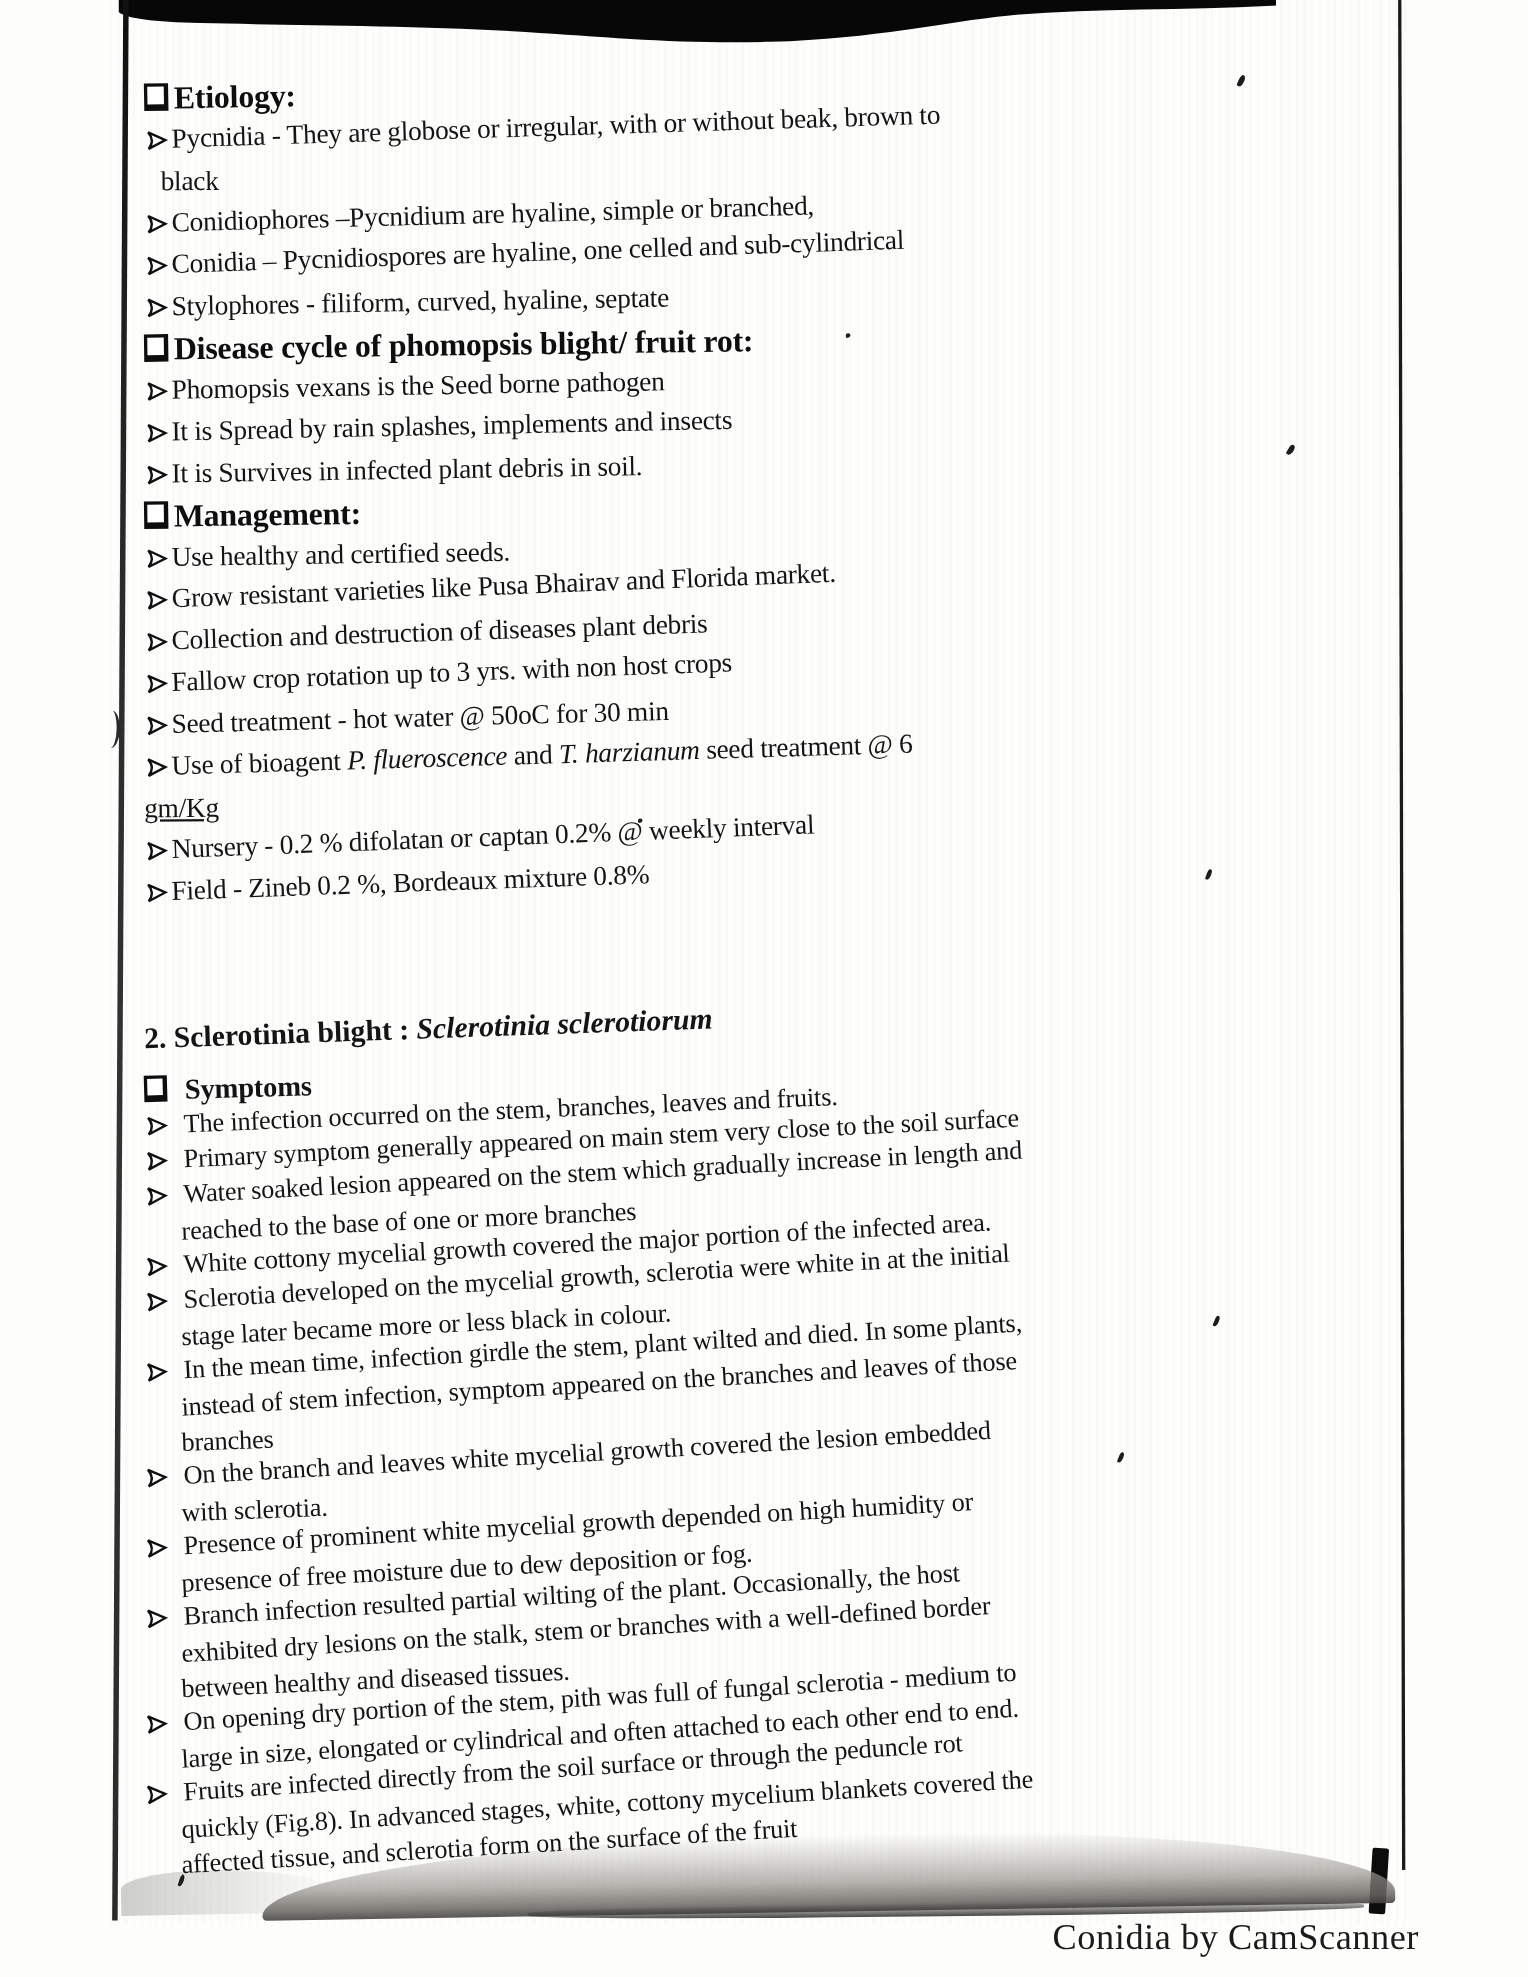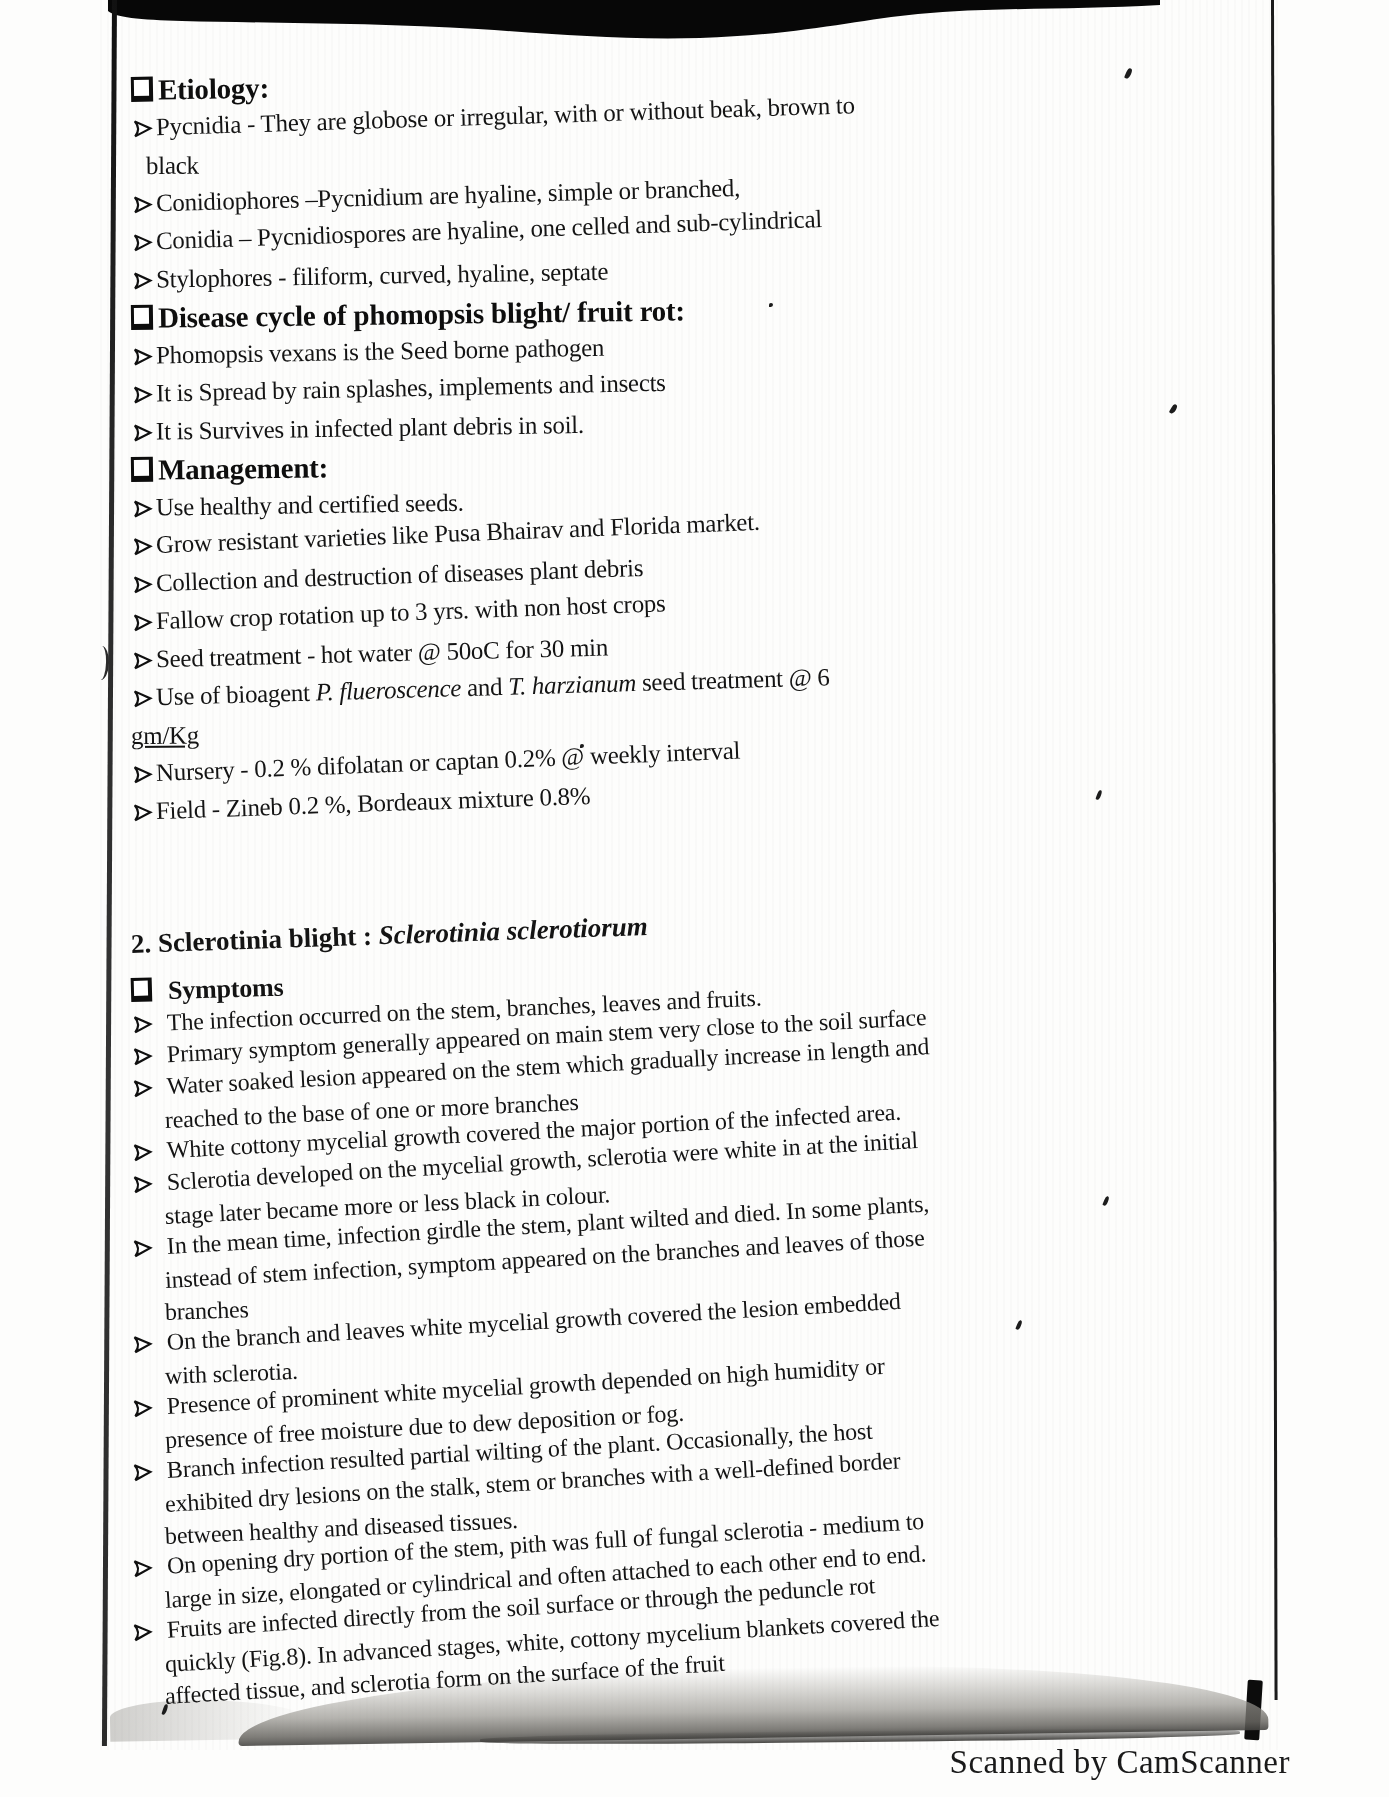--- a/index.html
+++ b/index.html
@@ -178,14 +178,14 @@
           <path d="M3.5,3 Q11,12 3.5,21 L22,12 Z" fill="#ffffff" stroke="#101010" stroke-width="2.6" stroke-linejoin="miter"></path>
         </svg><span>On opening dry portion of the stem, pith was full of fungal sclerotia - medium to</span></div>
       <div class="line s2" style="left: 165px; top: 1586px; transform: rotate(-3.5deg);"><span>large in size, elongated or cylindrical and often attached to each other end to end.</span></div>
       <div class="line s2" style="left: 131px; top: 1618px; transform: rotate(-3.6deg);"><svg class="arrow" width="22" height="20" viewBox="0 0 24 24">
           <path d="M3.5,3 Q11,12 3.5,21 L22,12 Z" fill="#ffffff" stroke="#101010" stroke-width="2.6" stroke-linejoin="miter"></path>
         </svg><span>Fruits are infected directly from the soil surface or through the peduncle rot</span></div>
       <div class="line s2" style="left: 165px; top: 1650px; transform: rotate(-3.4deg);"><span>quickly (Fig.8). In advanced stages, white, cottony mycelium blankets covered the</span></div>
       <div class="line s2" style="left: 165px; top: 1682px; transform: rotate(-3.4deg);"><span>affected tissue, and sclerotia form on the surface of the fruit</span></div>
     </div>
 
-  <div class="footer">Scanned by CamScanner</div>
+  <div class="footer">Conidia by CamScanner</div>
 </div>
 
 </body></html>

